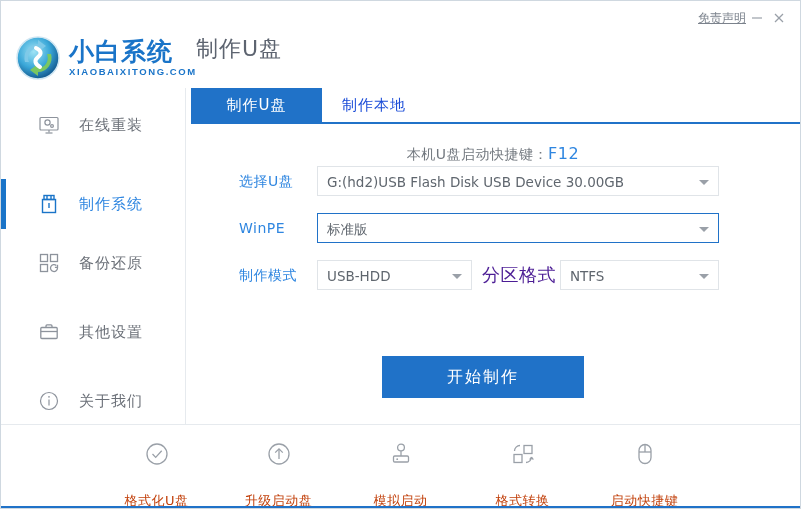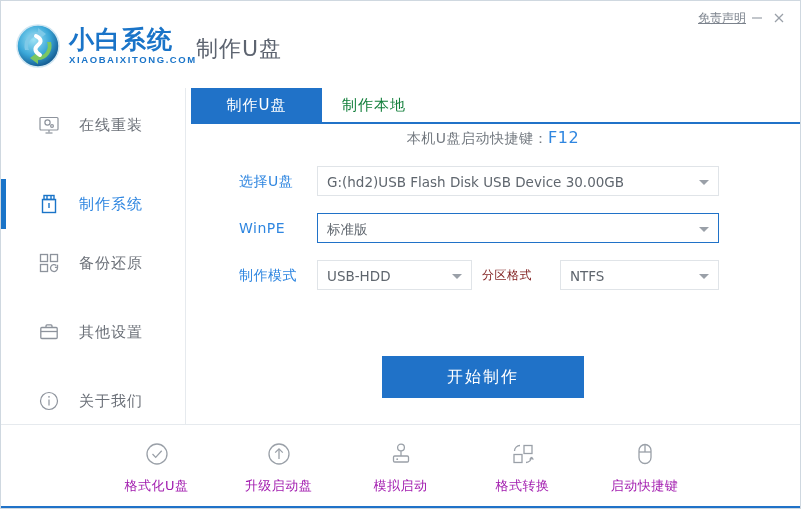--- a/index.html
+++ b/index.html
@@ -17,21 +17,21 @@
     background:#fff;
     overflow:hidden;
   }
 
   
   #titlebar{
     position:absolute;left:0;top:0;width:799px;height:87px;
     background:#ffffff;
   }
   #logo-wrap{
-    position:absolute;left:14px;top:22px;
+    position:absolute;left:14px;top:34px;
     display:flex;align-items:center;
   }
   #logo-mark{
     width:46px;height:46px;position:relative;flex:0 0 auto;
   }
   #logo-text{
     margin-left:8px;display:flex;flex-direction:column;justify-content:center;
   }
   #logo-cn{
     font-size:25px;font-weight:bold;color:#1a74c8;line-height:26px;
@@ -91,35 +91,35 @@
   #main{
     position:absolute;left:185px;top:87px;width:614px;height:336px;background:#fff;
   }
   #tabs{
     position:absolute;left:0;top:0;width:614px;height:36px;
   }
   .tab{
     position:absolute;top:0;height:34px;
     display:flex;align-items:center;justify-content:center;
     font-size:15px;letter-spacing:1px;cursor:pointer;
-    color:#15803d;
+    color:#1d4ed8;
     font-family:"DejaVu Sans","Liberation Sans",sans-serif;
   }
   .tab.active{background:#2072c8;color:#ffffff;}
   #tab0{left:5px;width:131px;}
   #tab1{left:140px;width:96px;}
   #tab-underline{
     position:absolute;left:136px;top:34px;width:478px;height:2px;background:#2072c8;
   }
   #tab-underline-left{
     position:absolute;left:5px;top:34px;width:131px;height:2px;background:#2072c8;
   }
 
   #hotkey{
-    position:absolute;left:0;top:40px;width:614px;text-align:center;
+    position:absolute;left:0;top:56px;width:614px;text-align:center;
     font-size:14px;color:#72787f;letter-spacing:0.5px;
     font-family:"DejaVu Sans","Liberation Sans",sans-serif;
   }
   #hotkey .key{color:#2f86e0;font-size:16px;}
 
   .form-row{position:absolute;left:0;width:614px;height:38px;}
   .f-label{
     position:absolute;font-size:14px;color:#2f86e0;letter-spacing:0.5px;
     line-height:30px;
     font-family:"DejaVu Sans","Liberation Sans",sans-serif;
@@ -145,21 +145,21 @@
   #row-usb .select{left:131px;width:402px;}
 
   #row-pe{top:125px;}
   #row-pe .f-label{left:53px;}
   #row-pe .select{left:131px;width:402px;}
 
   #row-mode{top:172px;}
   #row-mode .f-label{left:53px;}
   #row-mode .select{left:131px;width:155px;padding-left:42px;}
   #row-mode .f-label2{
-    position:absolute;left:296px;font-size:12px;color:#7f1d1d;line-height:30px;
+    position:absolute;left:296px;font-size:18px;color:#4c1d95;line-height:30px;
     letter-spacing:0.5px;
     font-family:"DejaVu Sans","Liberation Sans",sans-serif;
   }
   #row-mode .select2{left:374px;width:159px;}
 
   #start-btn{
     position:absolute;left:196px;top:268px;width:202px;height:42px;
     background:#2072c8;color:#fff;border:none;cursor:pointer;
     font-size:16px;letter-spacing:2px;
     display:flex;align-items:center;justify-content:center;
@@ -175,21 +175,21 @@
     display:flex;align-items:flex-start;justify-content:center;gap:44px;
     padding-top:14px;box-sizing:border-box;background:#fff;
   }
   .tool{
     width:78px;display:flex;flex-direction:column;align-items:center;cursor:pointer;
   }
   .tool-icon{
     width:30px;height:30px;color:#9aa0a8;display:flex;align-items:center;justify-content:center;
   }
   .tool-label{
-    margin-top:8px;font-size:13px;color:#a21caf;white-space:nowrap;letter-spacing:0.5px;
+    margin-top:23px;font-size:13px;color:#c2410c;white-space:nowrap;letter-spacing:0.5px;
     font-family:"DejaVu Sans","Liberation Sans",sans-serif;
   }
   #bottom-edge{
     position:absolute;left:0;bottom:0;width:799px;height:2px;background:#2072c8;
   }
 </style>
 </head>
 <body>
 
 <div id="app">

